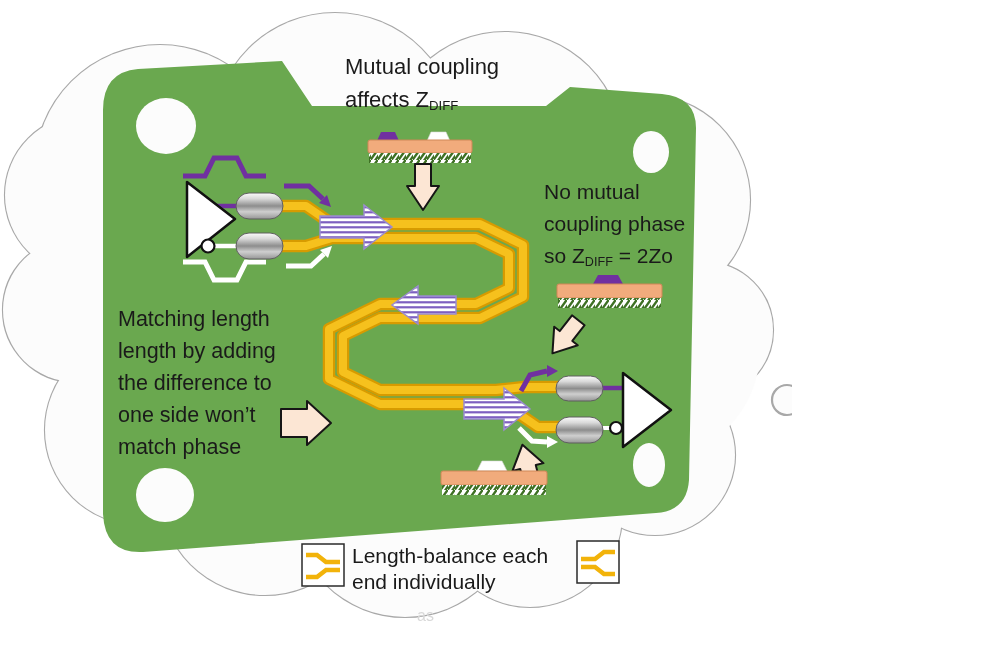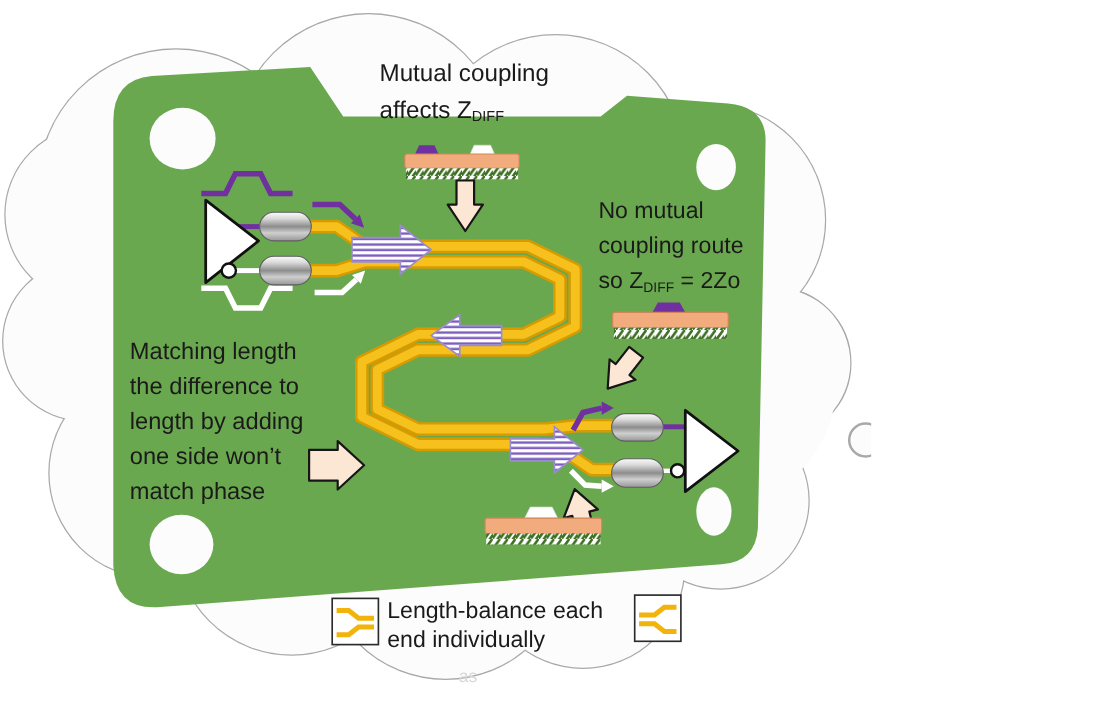--- a/index.html
+++ b/index.html
@@ -213,28 +213,28 @@
   </g>
 </svg>
 
 <div class="lbl lbl-mutual">
   <div>Mutual coupling</div>
   <div><span>affects Z</span><sub class="zsub">DIFF</sub></div>
 </div>
 
 <div class="lbl lbl-nomutual">
   <div>No mutual</div>
-  <div>coupling route</div>
+  <div>coupling phase</div>
   <div><span>so Z</span><sub class="zsub">DIFF</sub><span> = 2Zo</span></div>
 </div>
 
 <div class="lbl lbl-matching">
   <div>Matching length</div>
+  <div>length by adding</div>
   <div>the difference to</div>
-  <div>length by adding</div>
   <div>one side won’t</div>
   <div>match phase</div>
 </div>
 
 <div class="lbl lbl-lenbal">
   <div>Length-balance each</div>
   <div>end individually</div>
 </div>
 
 

